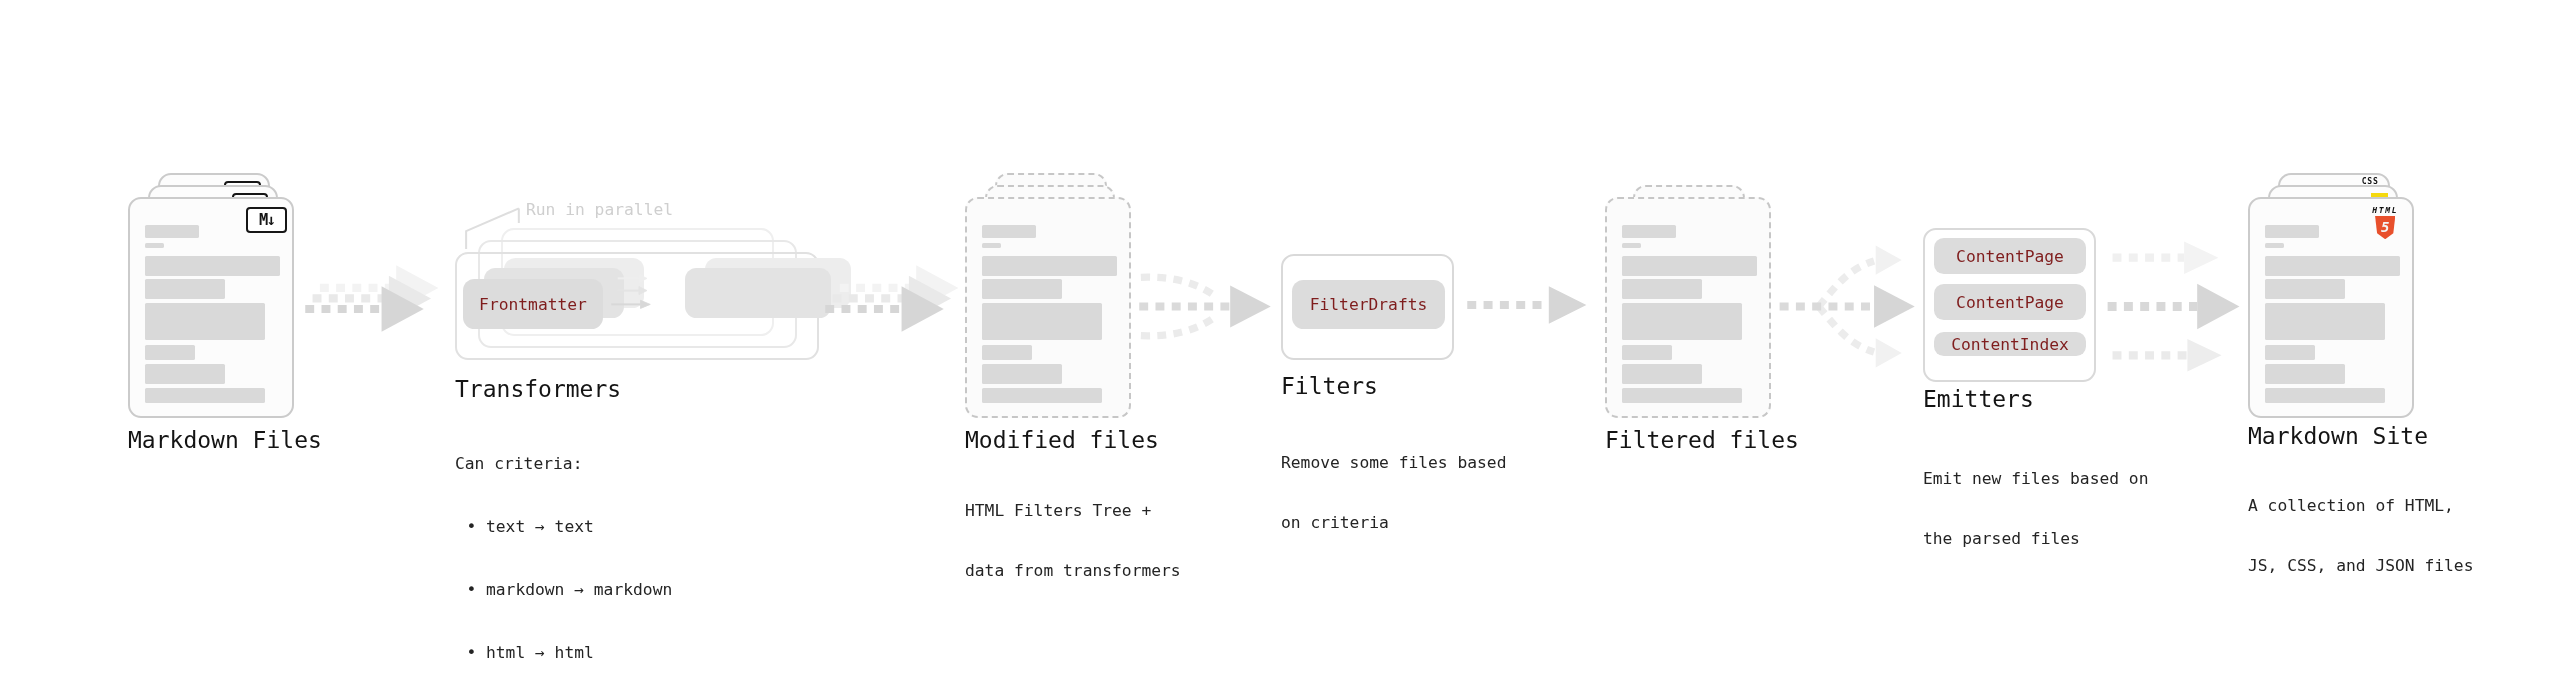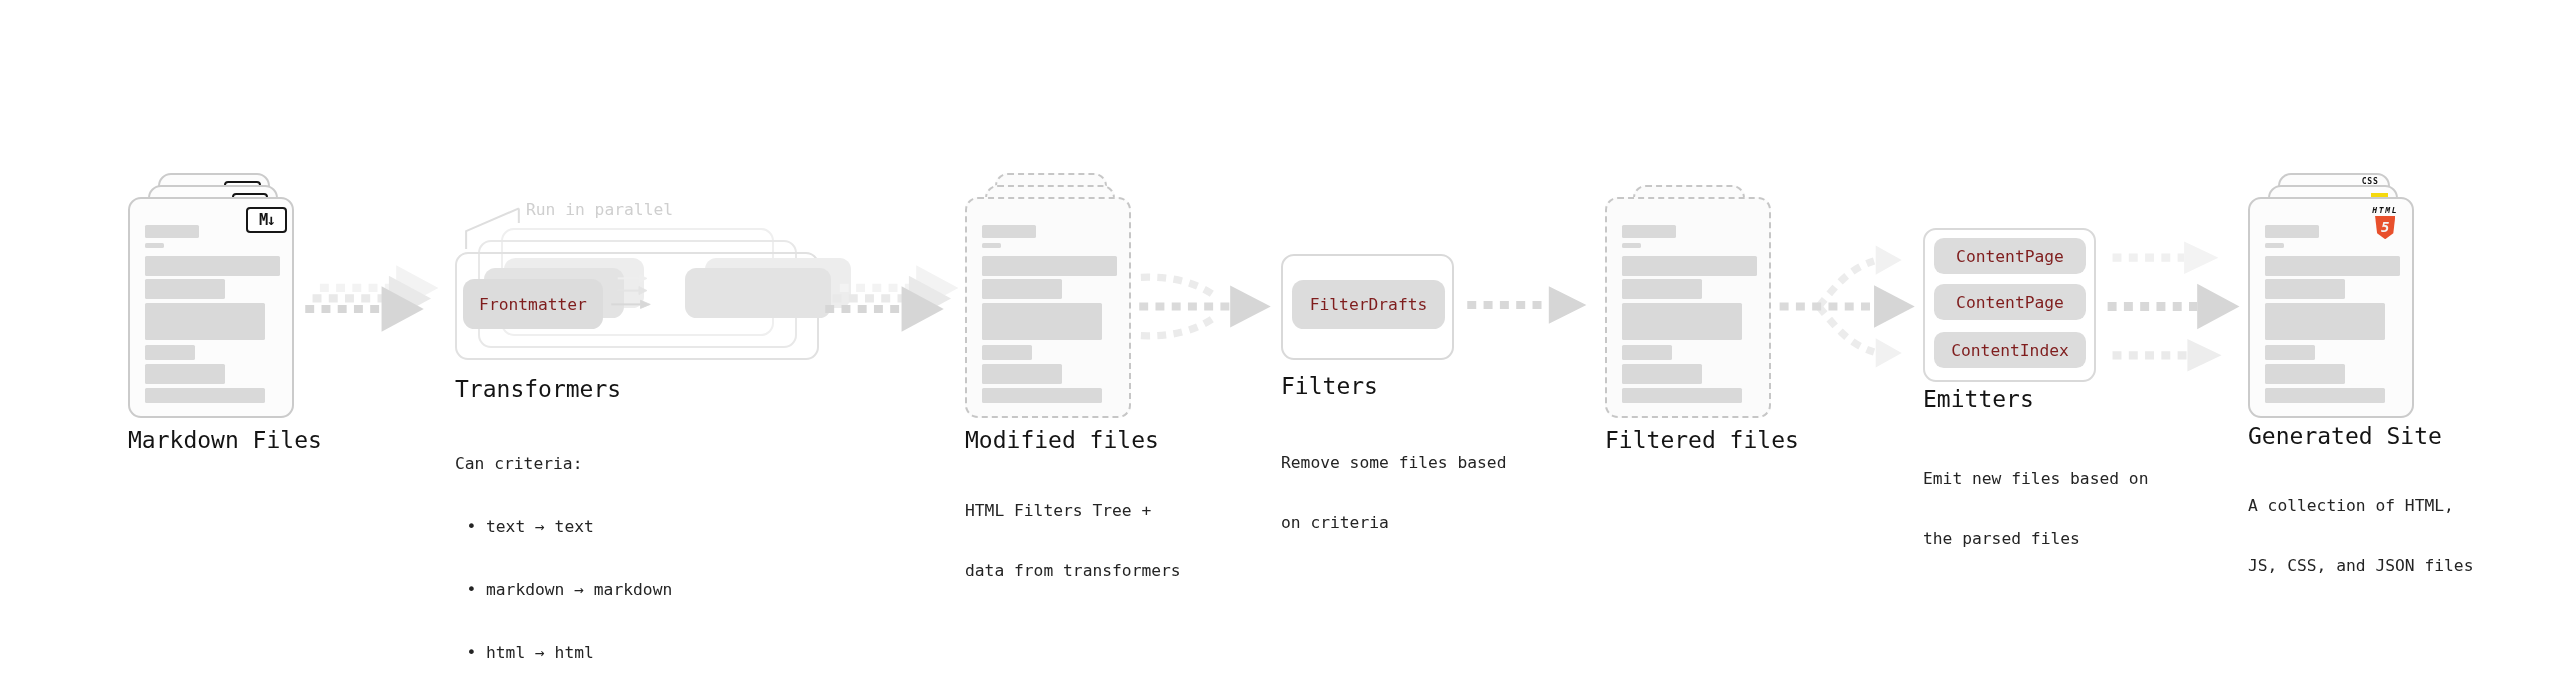--- a/index.html
+++ b/index.html
@@ -221,21 +221,21 @@
     <polygon points="120,9 152,27 120,45" fill="#f1f1f1"></polygon>
     <path d="M50,84 C72,110 86,130 118,140" fill="none" stroke="#ececec" stroke-width="9" stroke-dasharray="11 9"></path>
     <polygon points="120,123 152,141 120,159" fill="#f1f1f1"></polygon>
     <line x1="2" y1="84" x2="118" y2="84" stroke="#dadada" stroke-width="10" stroke-dasharray="11 9"></line>
     <polygon points="118,58 168,84 118,110" fill="#d6d6d6"></polygon>
   </svg>
 
   <div class="group-box solid" style="left:1923px;top:228px;width:173px;height:154px;"></div>
   <div class="node-btn" style="left:1934px;top:238px;width:152px;height:36px;border-radius:9.8px;">ContentPage</div>
   <div class="node-btn" style="left:1934px;top:284px;width:152px;height:36px;border-radius:9.8px;">ContentPage</div>
-  <div class="node-btn" style="left:1934px;top:332px;width:152px;height:36px;border-radius:9.8px;text-align:center;">ContentIndex</div>
+  <div class="node-btn" style="left:1934px;top:332px;width:152px;height:24px;border-radius:9.8px;text-align:center;">ContentIndex</div>
   <div class="stage-title" style="left:1923px;top:386px;">Emitters</div>
   <div class="stage-desc tight" style="left:1923px;top:428px;">
     <div>Emit new files based on</div>
     <div>the parsed files</div>
   </div>
 
   <svg class="abs" style="left:2106px;top:238px;" width="140" height="137" viewBox="0 0 172 168">
     <line x1="8" y1="24" x2="96" y2="24" stroke="#f0f0f0" stroke-width="10" stroke-dasharray="11 9"></line>
     <polygon points="96,4 138,24 96,44" fill="#f3f3f3"></polygon>
     <line x1="2" y1="84" x2="112" y2="84" stroke="#d8d8d8" stroke-width="11" stroke-dasharray="11 9"></line>
@@ -264,20 +264,20 @@
       <div class="bar b1"></div>
       <div class="bar b2"></div>
       <div class="bar b3"></div>
       <div class="bar b4"></div>
       <div class="bar b5"></div>
       <div class="bar b6"></div>
       <div class="bar b7"></div>
       <div class="bar b8"></div>
     </div>
   </div>
-  <div class="stage-title" style="left:2248px;top:423px;">Generated Site</div>
+  <div class="stage-title" style="left:2248px;top:423px;">Markdown Site</div>
   <div class="stage-desc tight" style="left:2248px;top:455px;">
     <div>A collection of HTML,</div>
     <div>JS, CSS, and JSON files</div>
   </div>
 
 </div>
 
 
 </body></html>

